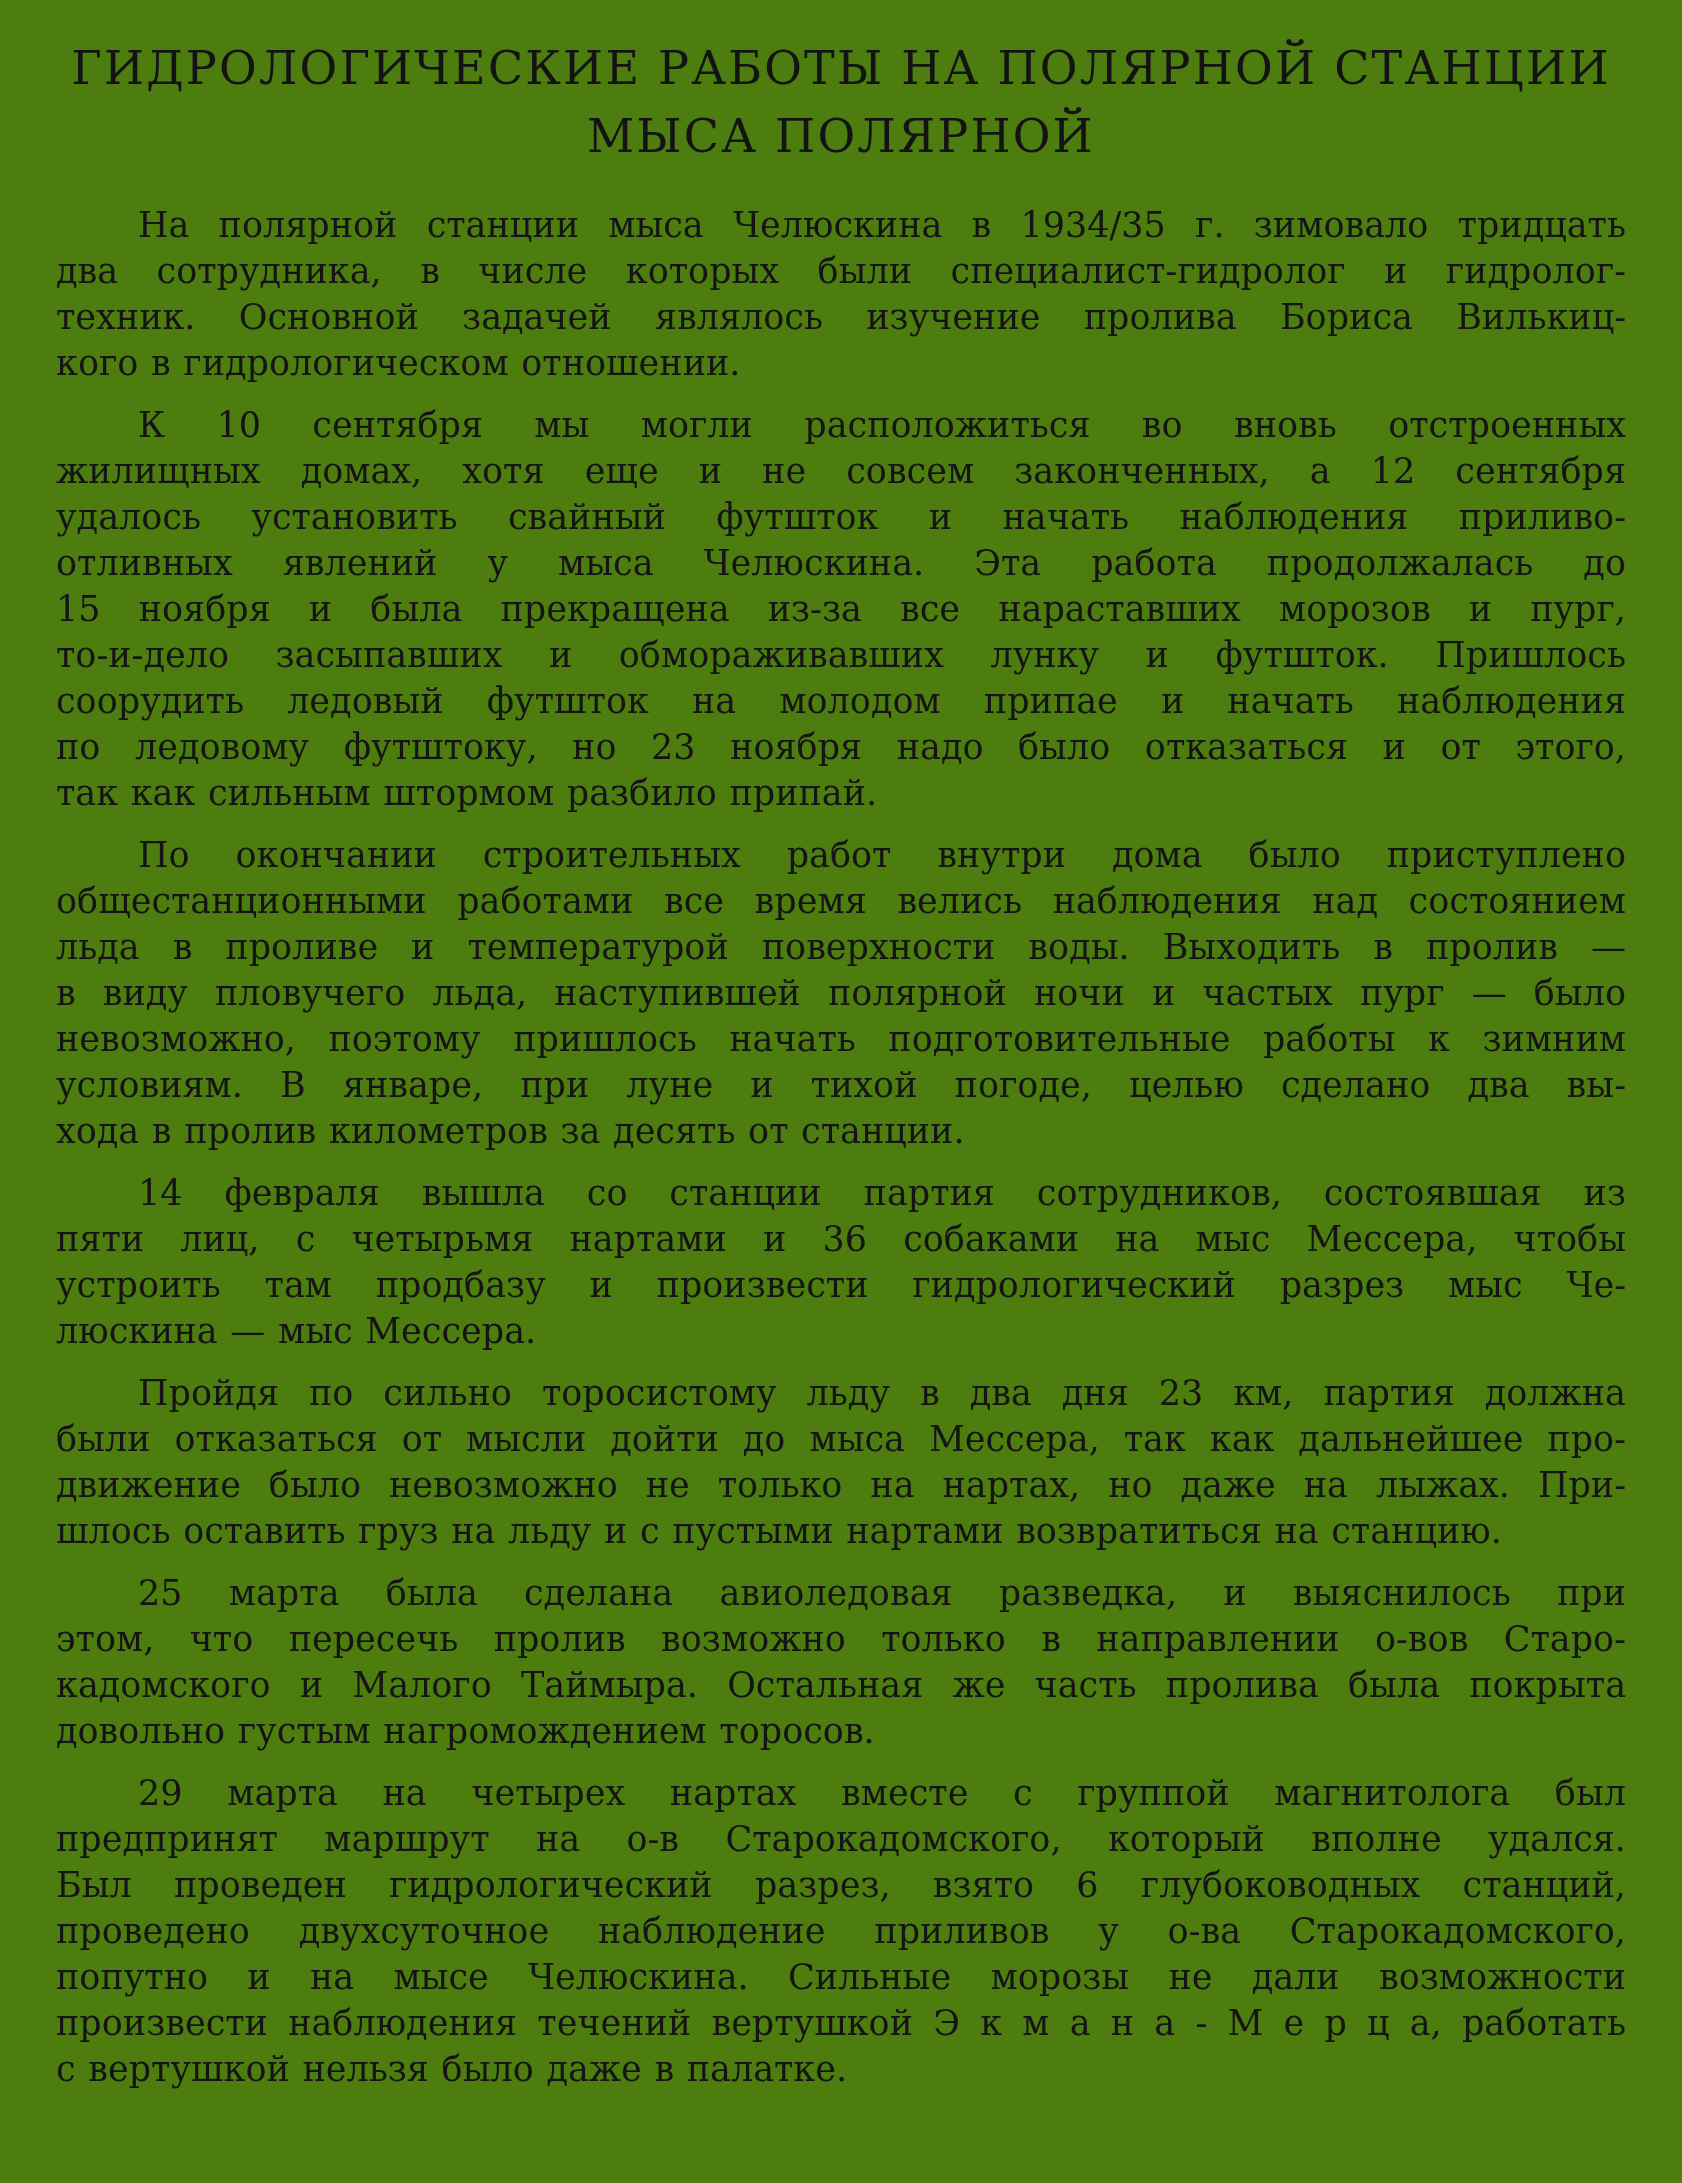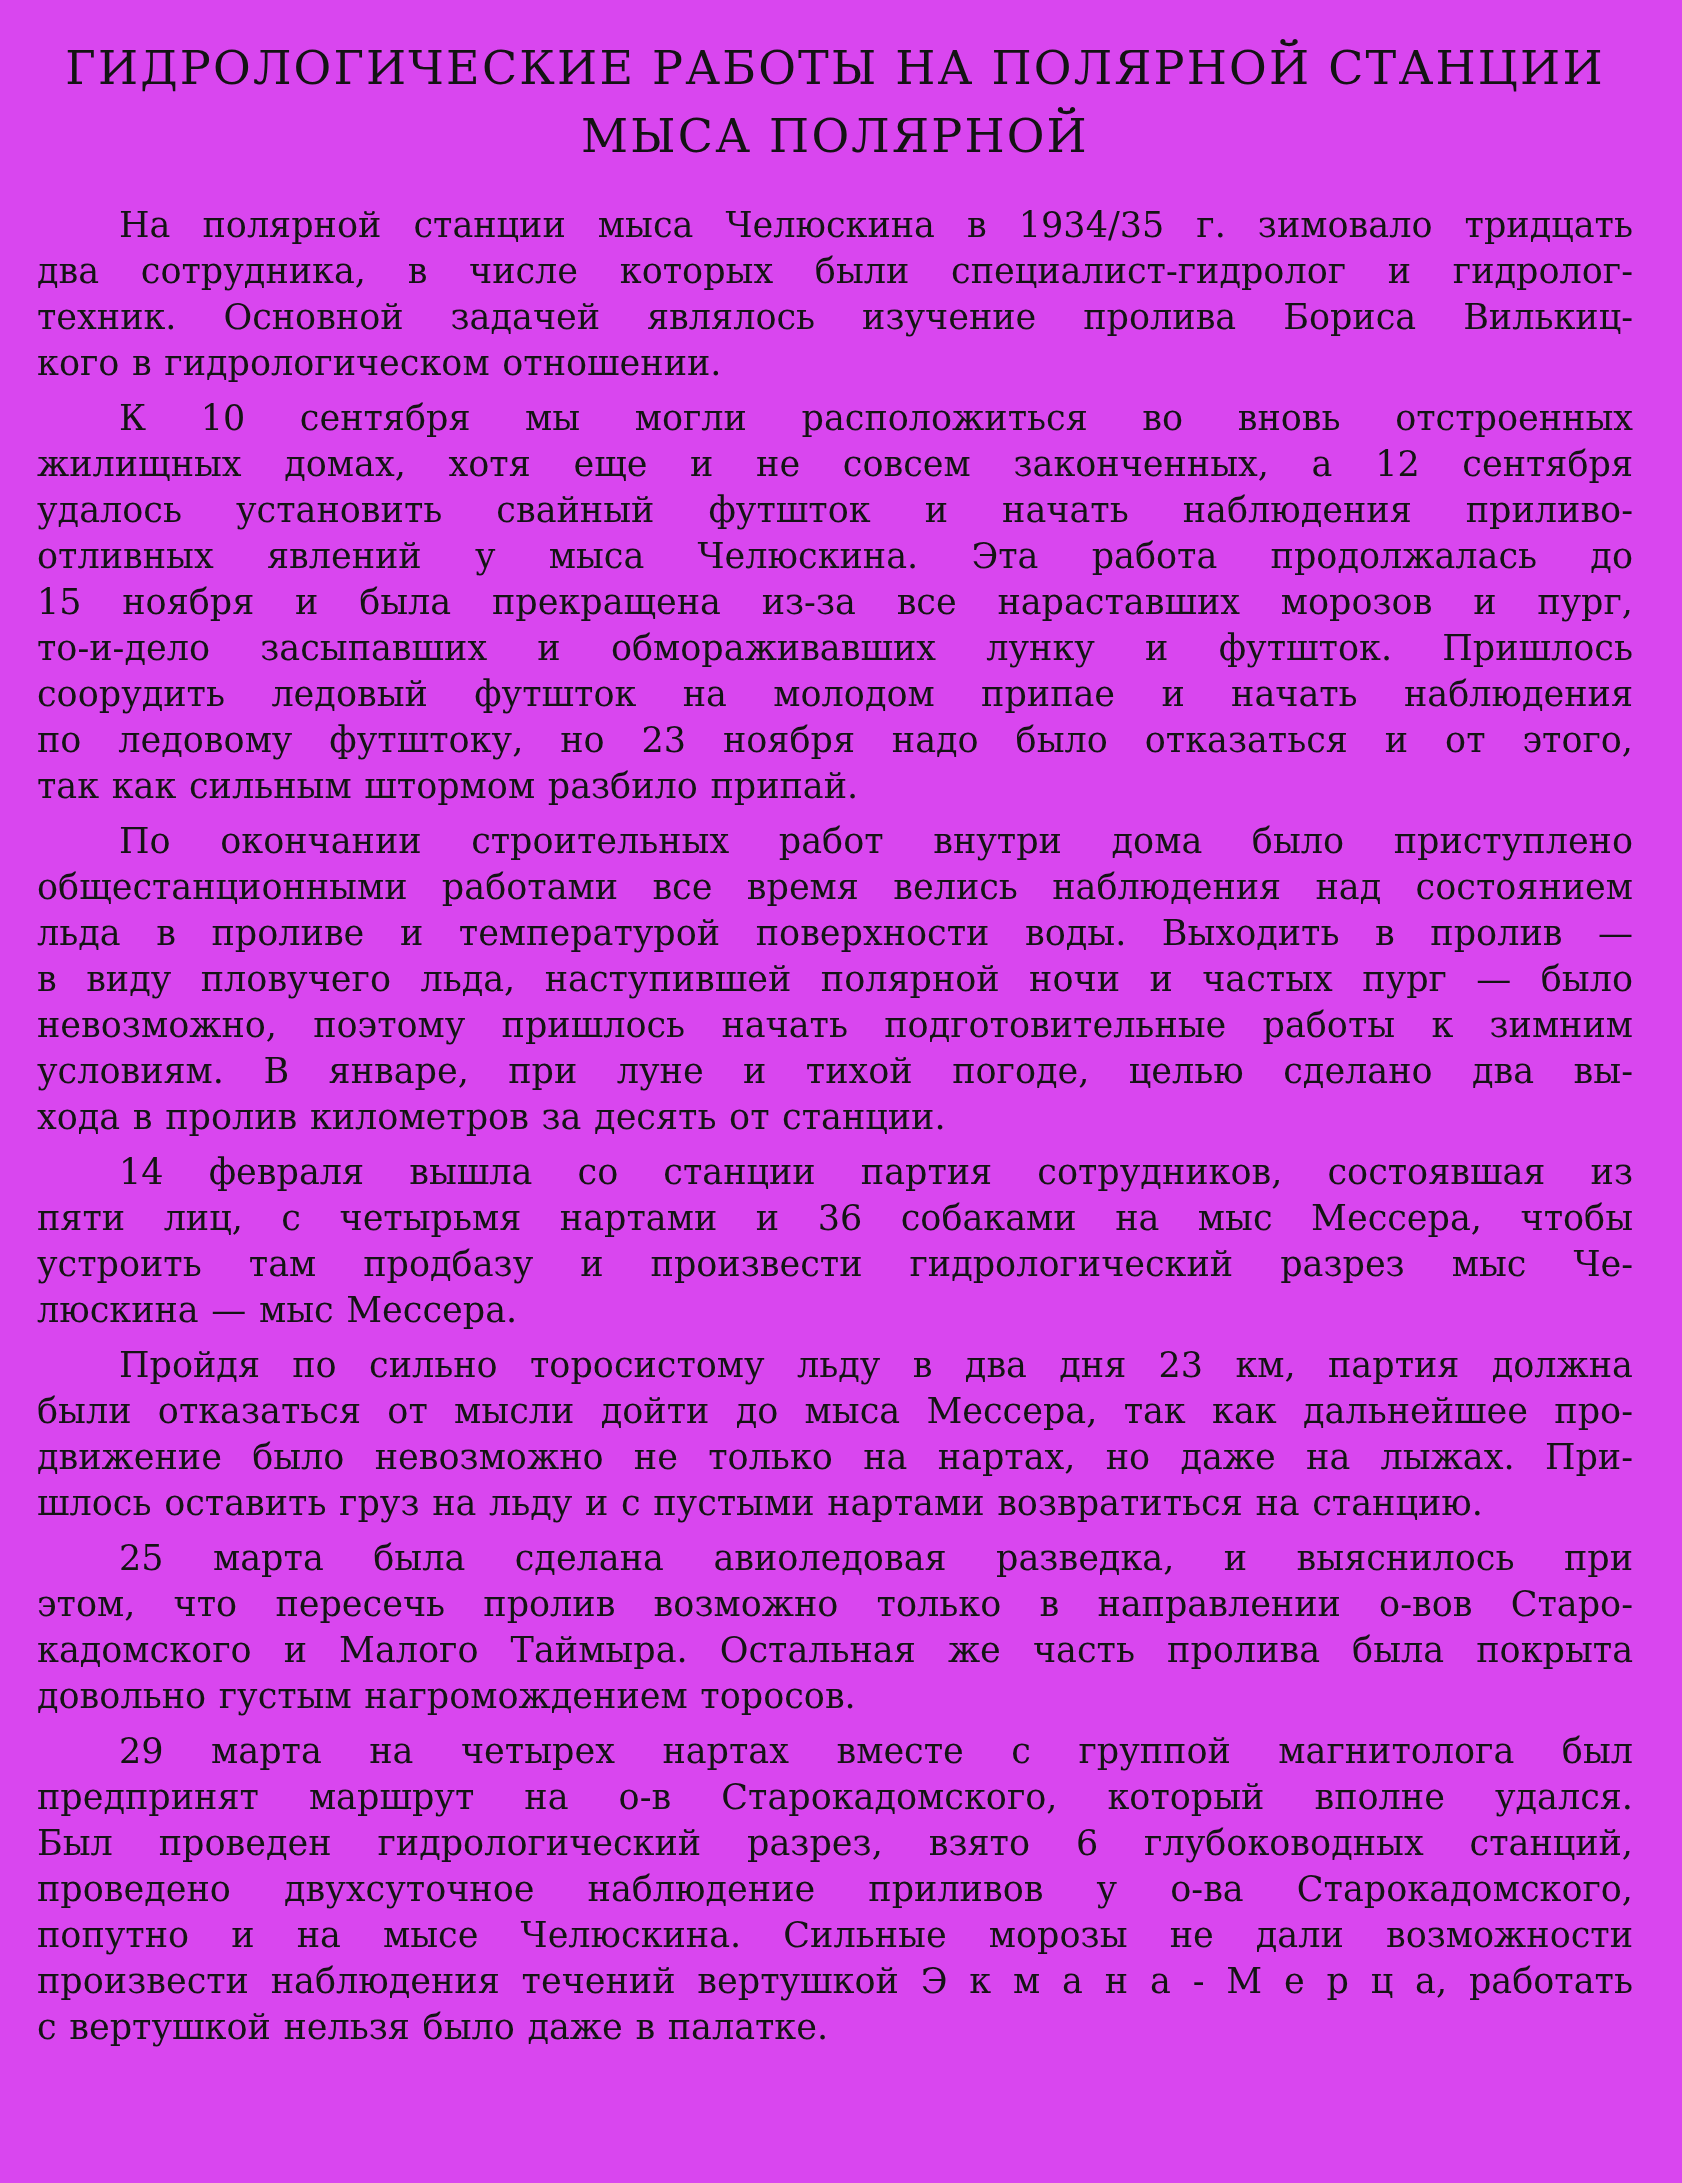--- a/index.html
+++ b/index.html
@@ -11,41 +11,41 @@
     width: 1682px;
     height: 2183px;
     overflow: hidden;
     font-family: "DejaVu Serif", "Liberation Serif", serif;
     color: #141414;
   }
   .page {
     box-sizing: border-box;
     width: 1682px;
     height: 2183px;
-    padding: 34px 40px 0 28px;
-    background: #d946ef;
+    padding: 34px 40px 0 40px;
+    background: #4d7c0f;
   }
   .doc-title {
     margin: 0 0 32px 0;
     font-size: 46px;
     line-height: 68px;
     font-weight: 400;
     letter-spacing: 2.2px;
     text-align: center;
     color: #131313;
   }
   .title-line {
     white-space: nowrap;
   }
   .article-body {
     font-size: 35px;
     line-height: 46px;
   }
   .paragraph {
-    margin: 9px;
+    margin: 16px;
   }
   .line {
     height: 46px;
     overflow: hidden;
     text-align: justify;
     text-align-last: justify;
     word-spacing: 1.5px;
   }
   .line.first {
     text-indent: 82px;

